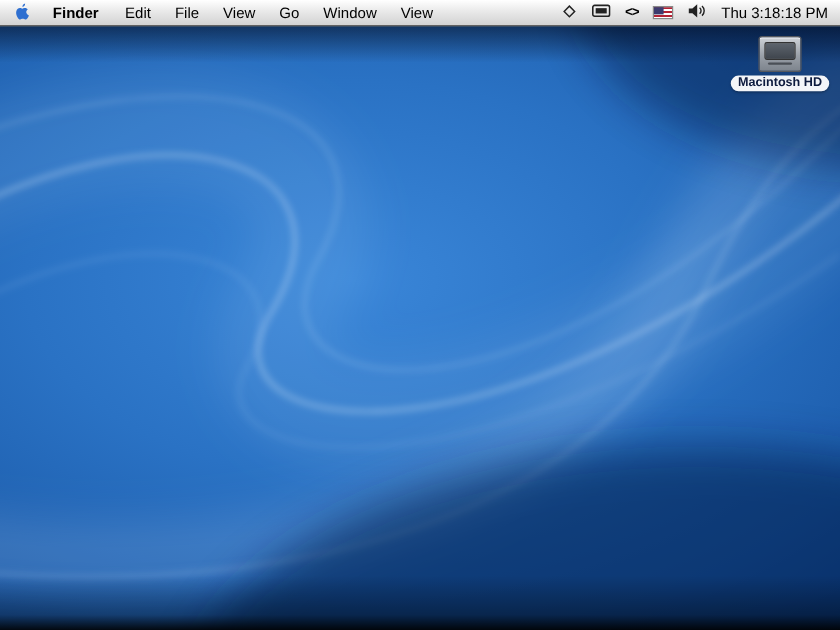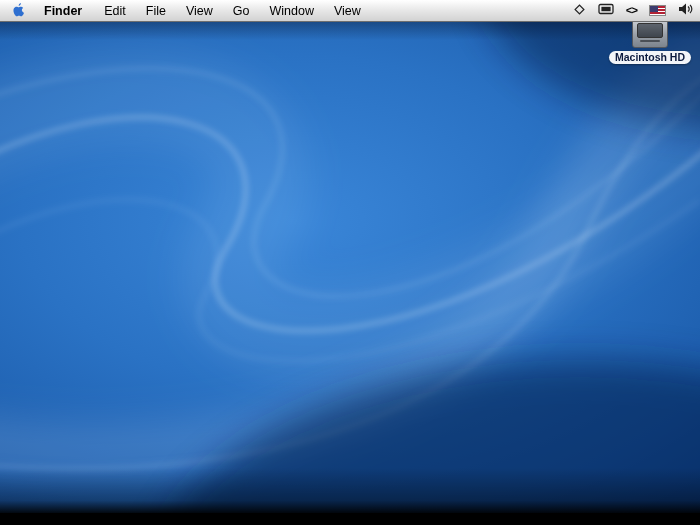--- a/index.html
+++ b/index.html
@@ -29,21 +29,21 @@
     background:repeating-linear-gradient(#b22234 0 1.6px, #fff 1.6px 3.2px);
     border:0.5px solid #888;
   }
   .flag::before {
     content:""; position:absolute; left:0; top:0; width:8px; height:6px;
     background:#3c3b6e;
   }
 
   
   .desktop {
-    position:absolute; top:10px; left:0; width:700px; height:503px;
+    position:absolute; top:22px; left:0; width:700px; height:503px;
     background:radial-gradient(ellipse 130% 110% at 42% 42%,
       #3a86d8 0%, #2a72c4 30%, #1c5cab 55%, #0e3d85 78%, #072356 100%);
     overflow:hidden;
   }
   .desktop svg.swirls { position:absolute; inset:0; }
   .desktop .vignette {
     position:absolute; inset:0; pointer-events:none;
     background:
       linear-gradient(to bottom, rgba(2,8,25,0.55), rgba(2,8,25,0) 6%),
       linear-gradient(to top, rgba(0,0,0,0.9), rgba(0,0,0,0.35) 2.5%, rgba(0,0,0,0) 9%);
@@ -147,20 +147,21 @@
     <div class="status-item">
       <span>
         <svg width="16" height="14" viewBox="0 0 16 14">
           <polygon points="1,5 4,5 8,1.5 8,12.5 4,9 1,9" fill="#222"></polygon>
           <path d="M10 4.5 A 3.2 3.2 0 0 1 10 9.5" class="ico-stroke" stroke-width="1.2"></path>
           <path d="M12 3 A 5.3 5.3 0 0 1 12 11" class="ico-stroke" stroke-width="1.2"></path>
         </svg>
       </span>
     </div>
 
+    <div class="status-item clock">Thu 3:18:18 PM</div>
   </div>
 </div>
 
 <div class="desktop">
 
   <svg class="swirls" width="700" height="503" viewBox="0 0 700 503">
     <defs>
       <filter id="b20" x="-50%" y="-50%" width="200%" height="200%">
           <feGaussianBlur stdDeviation="18"></feGaussianBlur>
         </filter>

